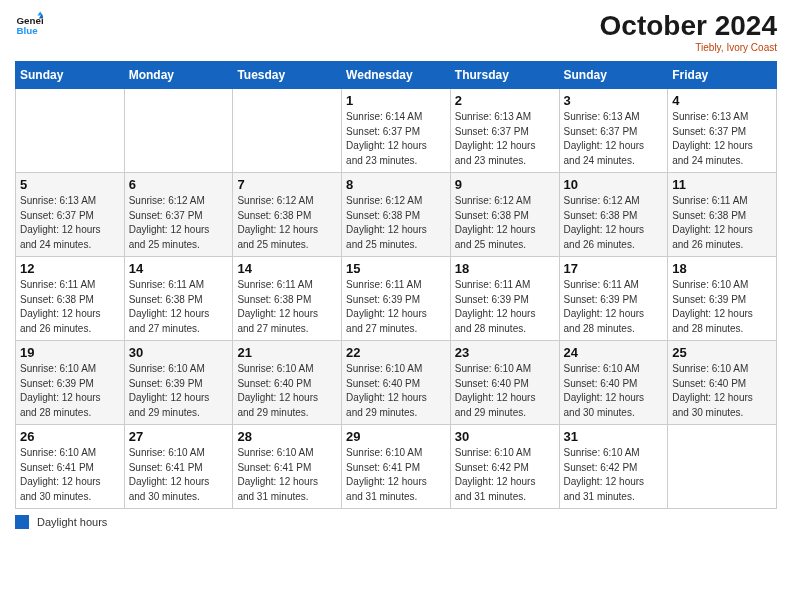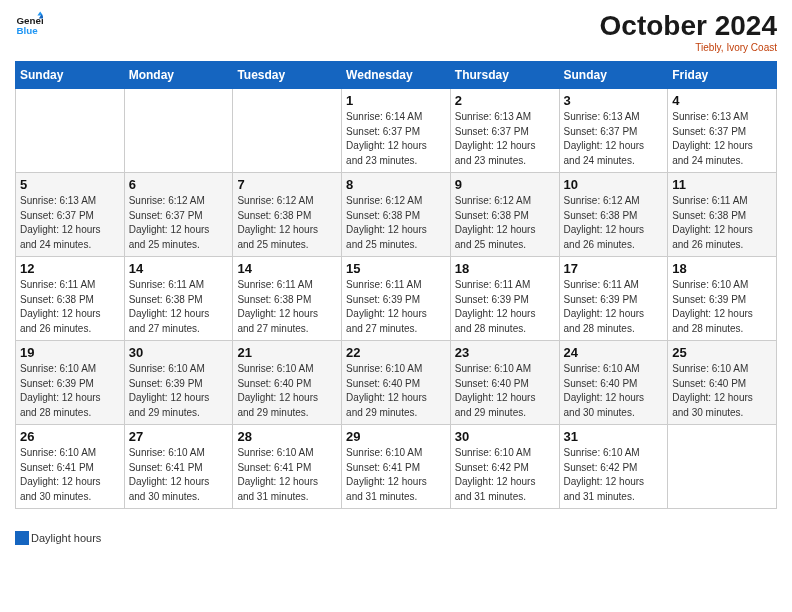--- a/index.html
+++ b/index.html
@@ -80,22 +80,22 @@
     }
     .empty-cell {
       background: #fff !important;
     }
     tbody tr:nth-child(even) .empty-cell {
       background: #f5f5f5 !important;
     }
     .footer {
       display: flex;
       align-items: center;
-      gap: 2px;
-      margin-top: 22px;
+      gap: 8px;
+      margin-top: 6px;
       font-size: 11px;
       color: #333;
     }
     .footer-box {
       width: 14px;
       height: 14px;
       background: #1565C0;
       display: inline-block;
     }
   </style>

